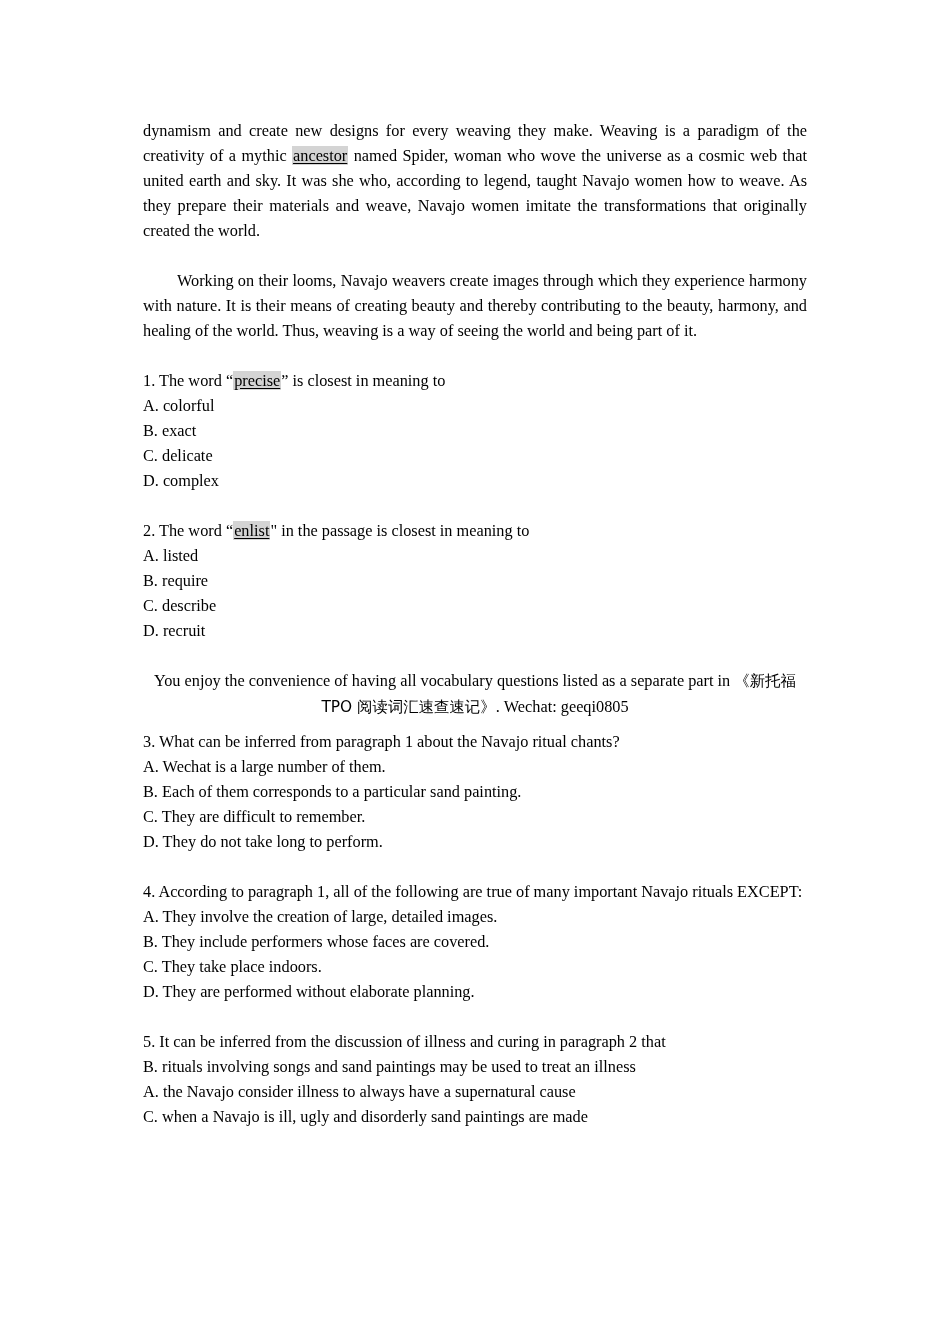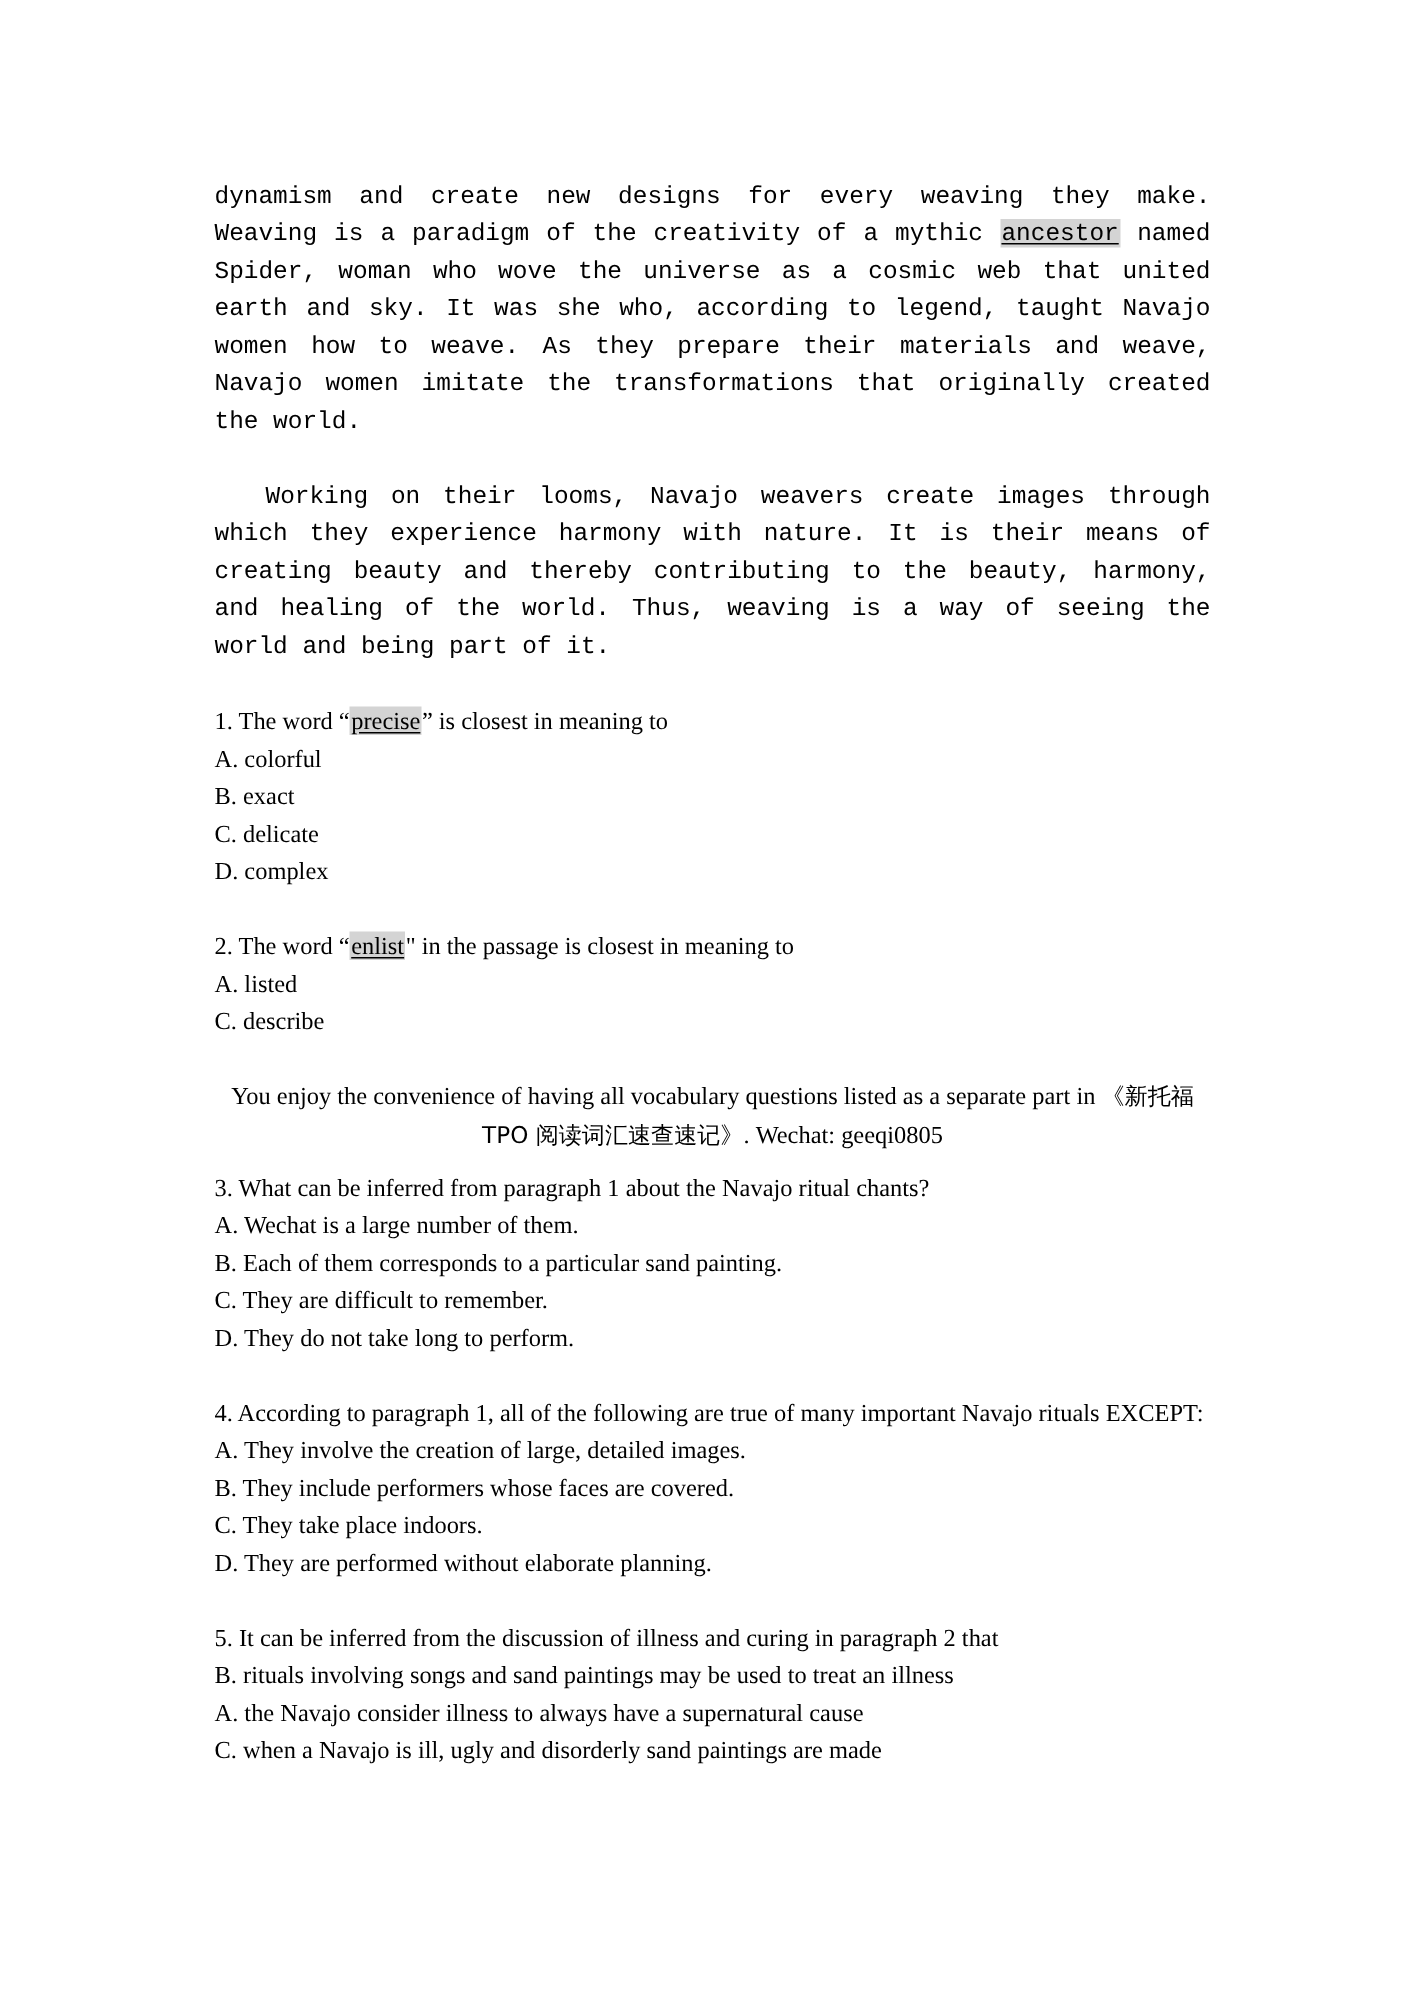--- a/index.html
+++ b/index.html
@@ -26,21 +26,20 @@
     left: 143px;
     top: 118px;
     width: 664px;
   }
   .passage-para {
     font-size: 16.3px;
     line-height: 25px;
     text-align: justify;
     text-justify: inter-word;
     margin: 0 0 25px 0;
-    font-family: Liberation Mono, monospace;
   }
   .passage-para.indented {
     text-indent: 34px;
   }
   .q-block {
     margin: 0 0 25px 0;
   }
   .q-stem,
   .q-option {
     font-size: 16.3px;
@@ -81,21 +80,23 @@
         <div class="q-block">
           <p class="q-stem"><span>1. The word “</span><span class="hl">precise</span><span>” is closest in meaning to</span></p>
           <p class="q-option">A. colorful</p>
           <p class="q-option">B. exact</p>
           <p class="q-option">C. delicate</p>
           <p class="q-option">D. complex</p>
         </div>
         <div class="q-block">
           <p class="q-stem"><span>2. The word “</span><span class="hl">enlist</span><span>" in the passage is closest in meaning to</span></p>
           <p class="q-option">A. listed</p>
+          <p class="q-option">B. require</p>
           <p class="q-option">C. describe</p>
+          <p class="q-option">D. recruit</p>
         </div>
         <p class="promo"><span>You enjoy the convenience of having all vocabulary questions listed as a separate part in </span><span class="cjk">《新托福 TPO 阅读词汇速查速记》</span><span>. Wechat: geeqi0805</span></p>
         <div class="q-block">
           <p class="q-stem"><span>3. What can be inferred from paragraph 1 about the Navajo ritual chants?</span></p>
           <p class="q-option">A. Wechat is a large number of them.</p>
           <p class="q-option">B. Each of them corresponds to a particular sand painting.</p>
           <p class="q-option">C. They are difficult to remember.</p>
           <p class="q-option">D. They do not take long to perform.</p>
         </div>
         <div class="q-block">

